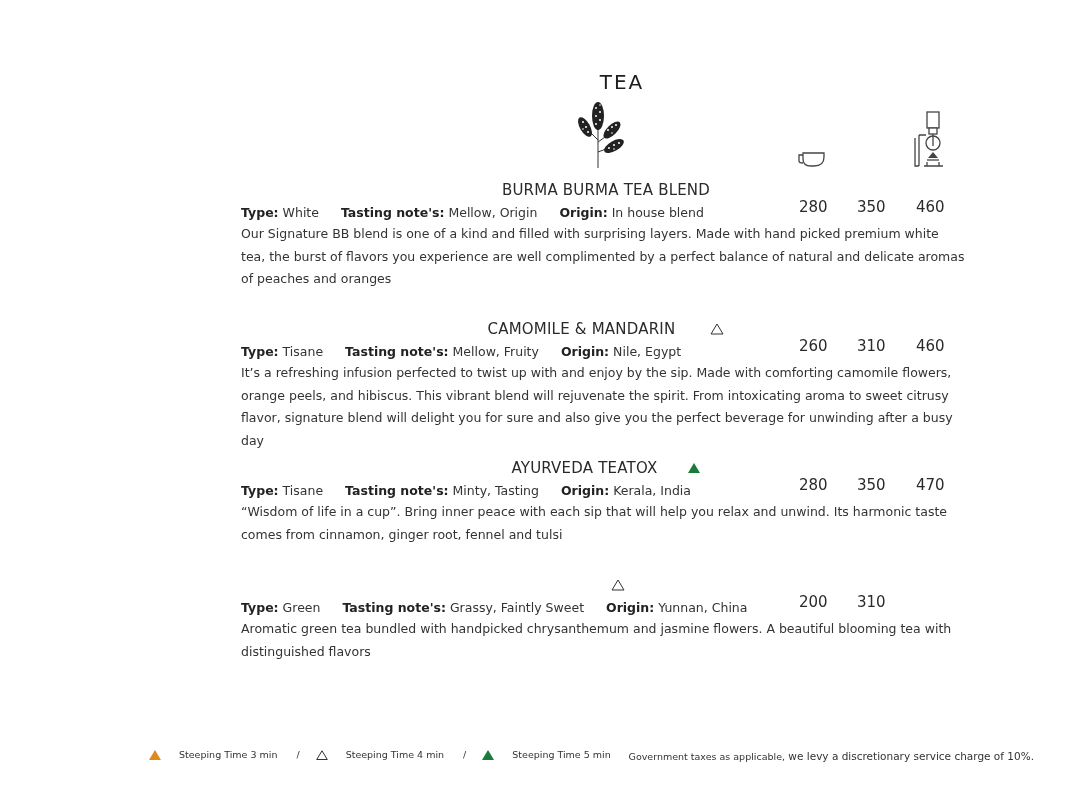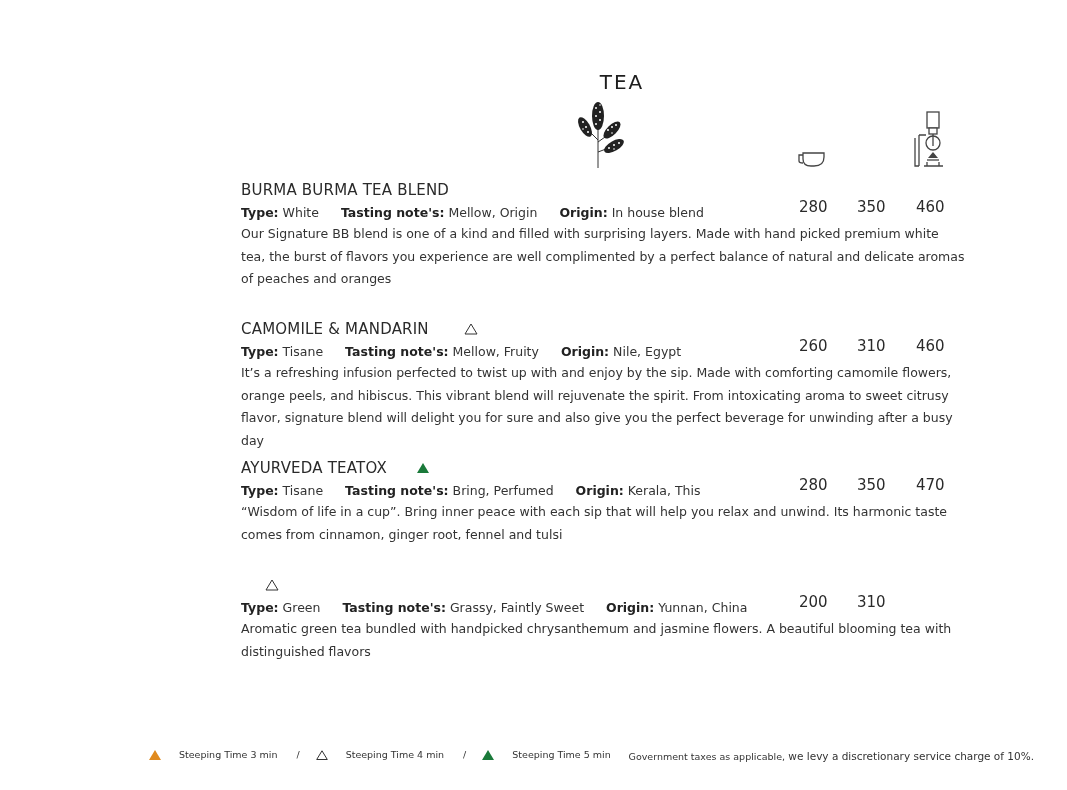--- a/index.html
+++ b/index.html
@@ -13,21 +13,21 @@
     .page { position: relative; width: 1067px; height: 790px; }
     .title-wrap { position: absolute; left: 500px; top: 70px; width: 200px; text-align: center; }
     .title-wrap .title-text { font-size: 20px; letter-spacing: 2px; color: #1e1e1e; margin-left: 44px; }
 
     .leaf-icon { position: absolute; left: 574px; top: 100px; width: 52px; height: 70px; }
 
     .cup-icon { position: absolute; left: 797px; top: 151px; width: 28px; height: 17px; }
     .siphon-icon { position: absolute; left: 912px; top: 110px; width: 34px; height: 58px; }
 
     .item { position: absolute; left: 241px; width: 730px; }
-    .item-name-row { position: relative; height: 22px; }
+    .item-name-row { position: relative; height: 22px; text-align: center; }
     .item-name {
       font-size: 15px; color: #2a2a2a; letter-spacing: 0.2px;
       display: inline-block; vertical-align: middle;
     }
     .steep-marker { display: inline-block; vertical-align: middle; margin-left: 30px; width: 14px; height: 12px; }
     .prices { position: absolute; top: 0; left: 0; width: 730px; height: 22px; }
     .price { position: absolute; font-size: 15px; color: #2a2a2a; top: 19px; }
     .price.p1 { left: 558px; }
     .price.p2 { left: 616px; }
     .price.p3 { left: 675px; }
@@ -153,22 +153,22 @@
         <path d="M7 1 L13 11 H1 Z" fill="#1a7a3a"></path>
       </svg>
       <div class="prices">
         <span class="price p1">280</span>
         <span class="price p2">350</span>
         <span class="price p3">470</span>
       </div>
     </div>
     <div class="meta">
       <span class="grp"><span class="lbl">Type:</span> <span>Tisane</span></span>
-      <span class="grp"><span class="lbl">Tasting note's:</span> <span>Bring, Perfumed</span></span>
-      <span class="grp"><span class="lbl">Origin:</span> <span>Kerala, This</span></span>
+      <span class="grp"><span class="lbl">Tasting note's:</span> <span>Minty, Tasting</span></span>
+      <span class="grp"><span class="lbl">Origin:</span> <span>Kerala, India</span></span>
     </div>
     <div class="desc">“Wisdom of life in a cup”. Bring inner peace with each sip that will help you relax and unwind. Its harmonic taste comes from cinnamon, ginger root, fennel and tulsi</div>
   </div>
 
   <div class="item" style="top:574px;">
     <div class="item-name-row">
       <svg class="steep-marker" style="margin-left:24px;" viewBox="0 0 14 12">
         <path d="M7 1 L13 11 H1 Z" fill="#fff" stroke="#333" stroke-width="1"></path>
       </svg>
       <div class="prices">

